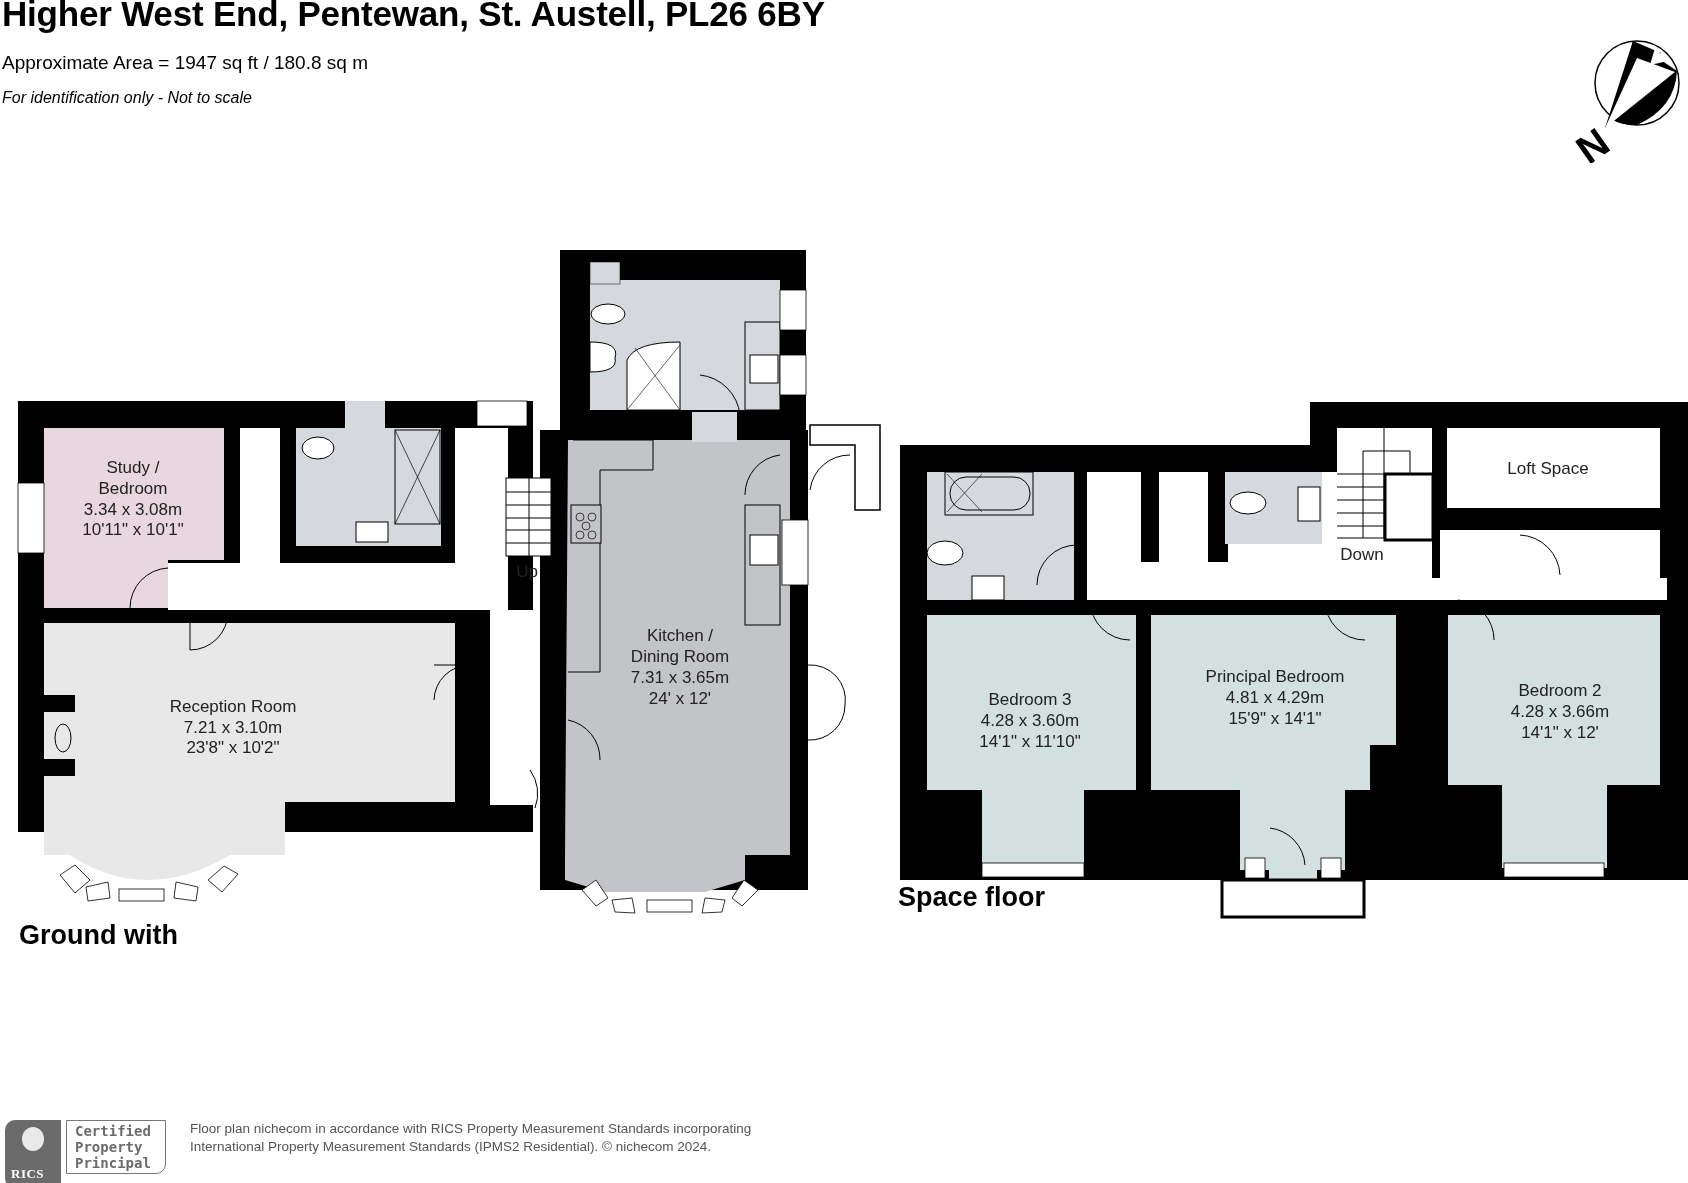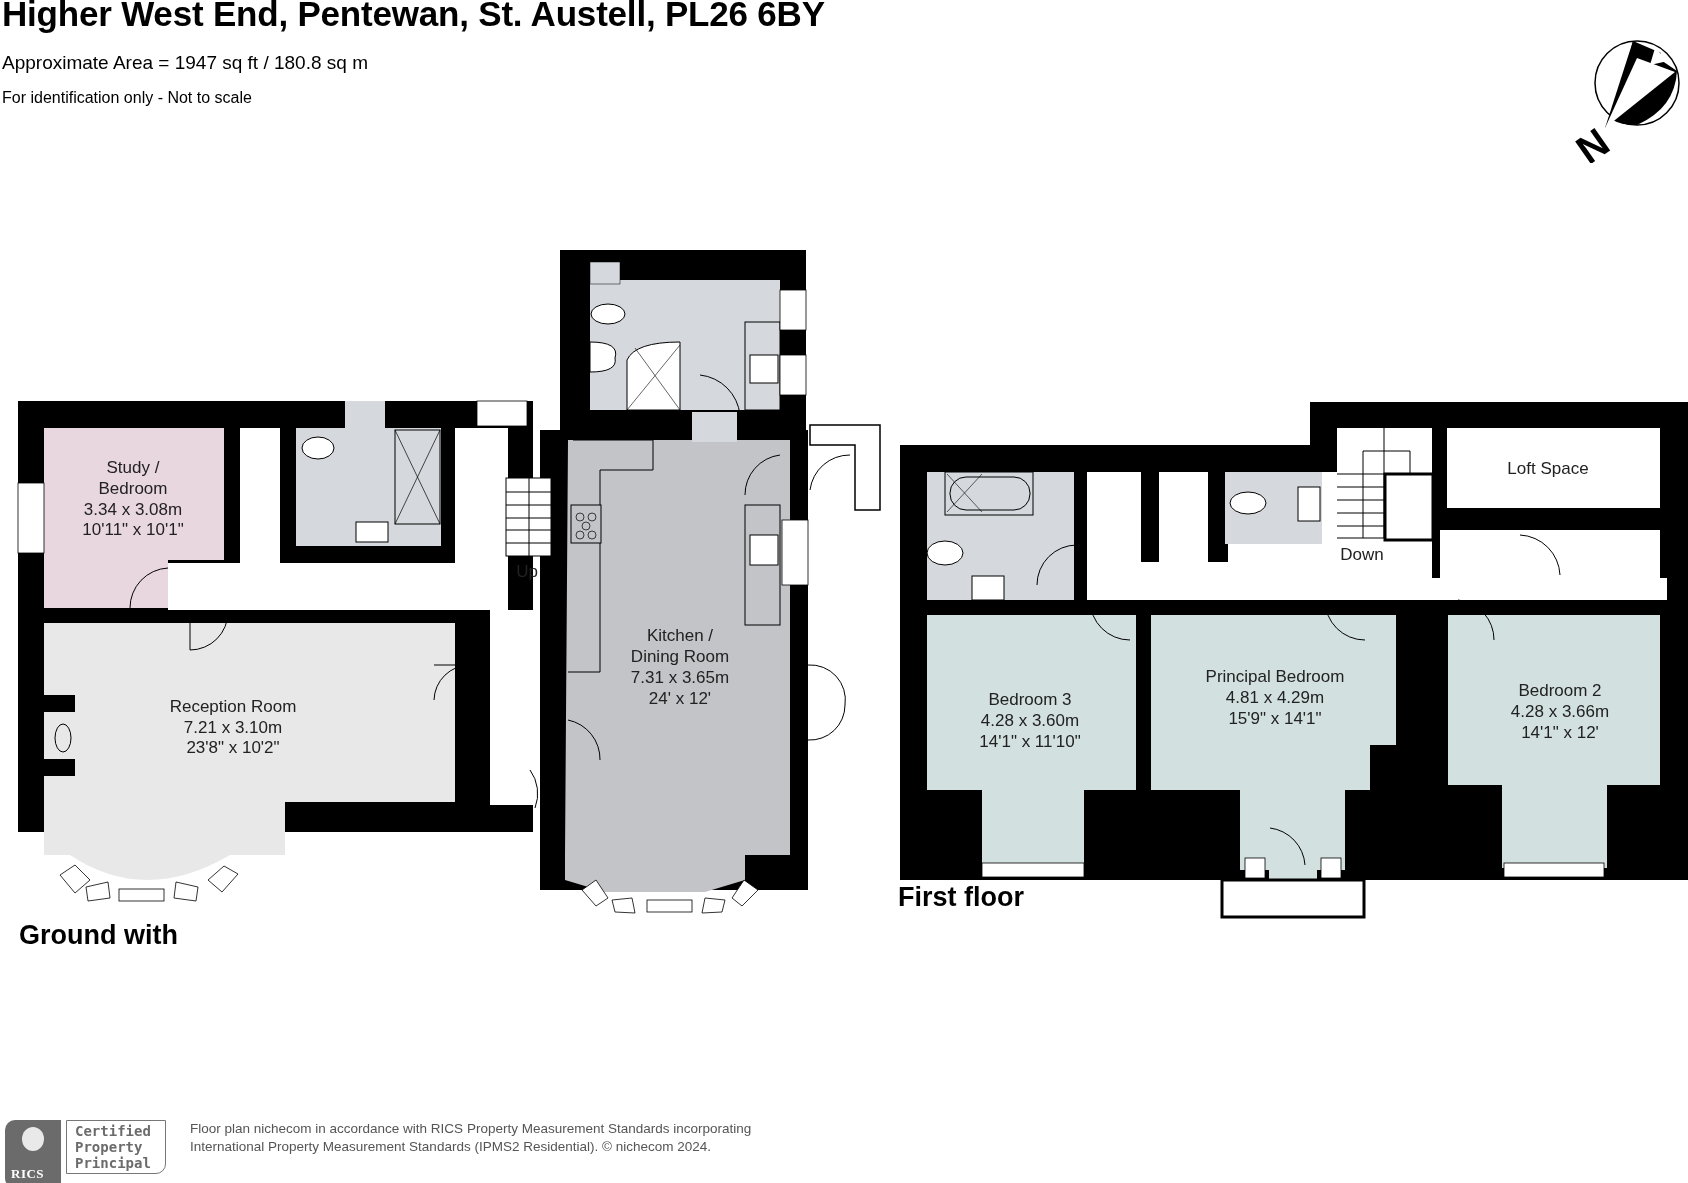--- a/index.html
+++ b/index.html
@@ -1,19 +1,19 @@
 <!DOCTYPE html>
 <html><head>
 <meta charset="utf-8">
 <style>
   html,body{margin:0;padding:0;background:#fff;}
   body{width:1688px;height:1183px;position:relative;overflow:hidden;font-family:"Liberation Sans",sans-serif;color:#000;}
   .title{position:absolute;left:2px;top:-6px;font-size:35px;font-weight:bold;letter-spacing:-0.2px;white-space:nowrap;}
   .subtitle{position:absolute;left:2px;top:52px;font-size:19px;white-space:nowrap;}
-  .note{position:absolute;left:2px;top:89px;font-size:16px;white-space:nowrap;}
+  .note{position:absolute;left:2px;top:89px;font-size:16px;white-space:nowrap;font-style:italic;}
   svg.plan{position:absolute;left:0;top:0;}
   .room-label{font-family:"Liberation Sans",sans-serif;font-size:17px;fill:#222;text-anchor:middle;}
   .floor-label{position:absolute;font-size:27px;font-weight:bold;white-space:nowrap;}
   .compass{position:absolute;left:1575px;top:28px;width:110px;height:135px;}
   .footer{position:absolute;left:0;top:1118px;width:900px;height:60px;}
   .rics-badge{position:absolute;left:5px;top:2px;width:56px;height:68px;background:#6b6b6b;border-radius:10px 0 0 10px;color:#fff;}
   .rics-text{position:absolute;left:6px;bottom:6px;font-size:13px;font-weight:bold;font-family:"Liberation Serif",serif;letter-spacing:0.5px;}
   .rics-logo{position:absolute;left:17px;top:7px;width:22px;height:24px;border-radius:50%;background:#fff;opacity:0.85;}
   .cert-box{position:absolute;left:66px;top:2px;width:100px;height:54px;border:1.5px solid #777;border-radius:0 0 10px 0;color:#6b6b6b;font-family:"DejaVu Sans Mono",monospace;font-weight:bold;font-size:14px;line-height:16px;padding:2px 0 0 8px;box-sizing:border-box;}
   .footer-text{position:absolute;left:190px;top:2px;font-size:13.5px;line-height:18px;color:#555;white-space:nowrap;}
@@ -222,21 +222,21 @@
     <text x="1275" y="703" class="room-label">4.81 x 4.29m</text>
     <text x="1275" y="724" class="room-label">15'9" x 14'1"</text>
 
     <text x="1560" y="696" class="room-label">Bedroom 2</text>
     <text x="1560" y="717" class="room-label">4.28 x 3.66m</text>
     <text x="1560" y="738" class="room-label">14'1" x 12'</text>
   </g>
 </svg>
 
 <div class="floor-label" style="left:19px;top:920px;">Ground with</div>
-<div class="floor-label" style="left:898px;top:882px;">First floor</div>
+<div class="floor-label" style="left:898px;top:882px;">Space floor</div>
 
 <div class="footer">
   <div class="rics-badge">
     <div class="rics-logo"></div>
     <div class="rics-text">RICS</div>
   </div>
   <div class="cert-box">
     <div>Certified</div>
     <div>Property</div>
     <div>Principal</div>

